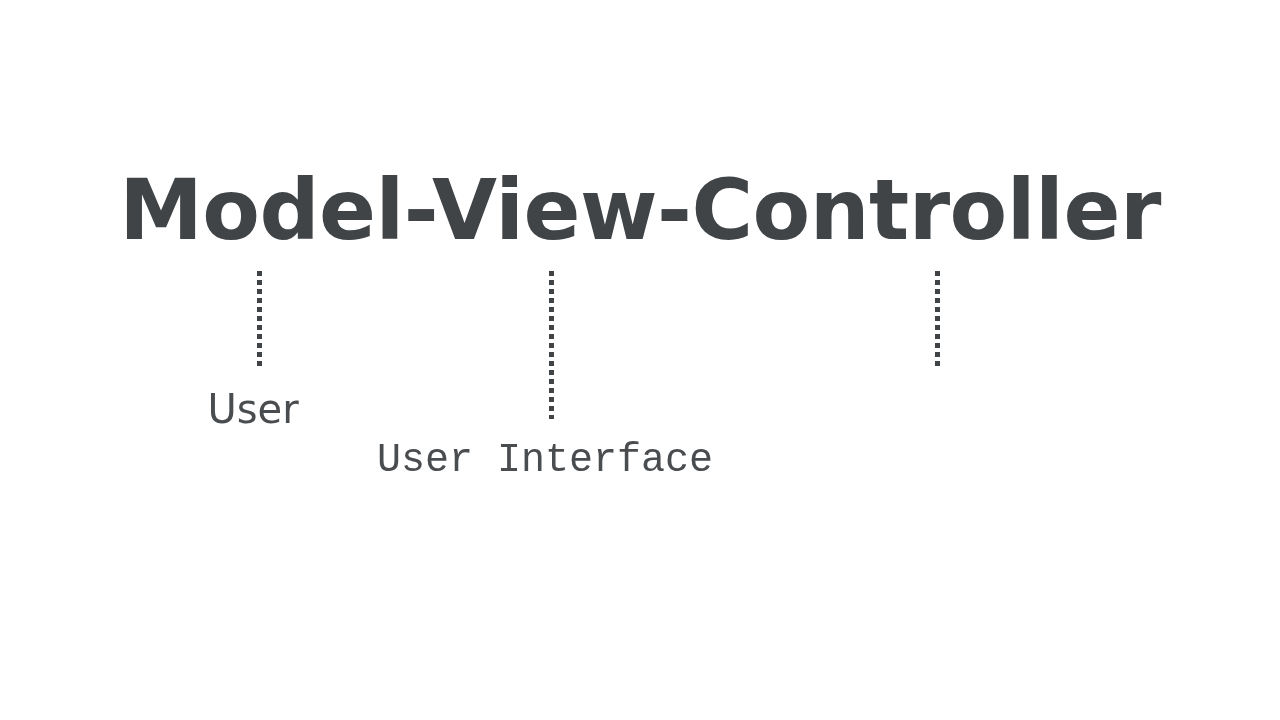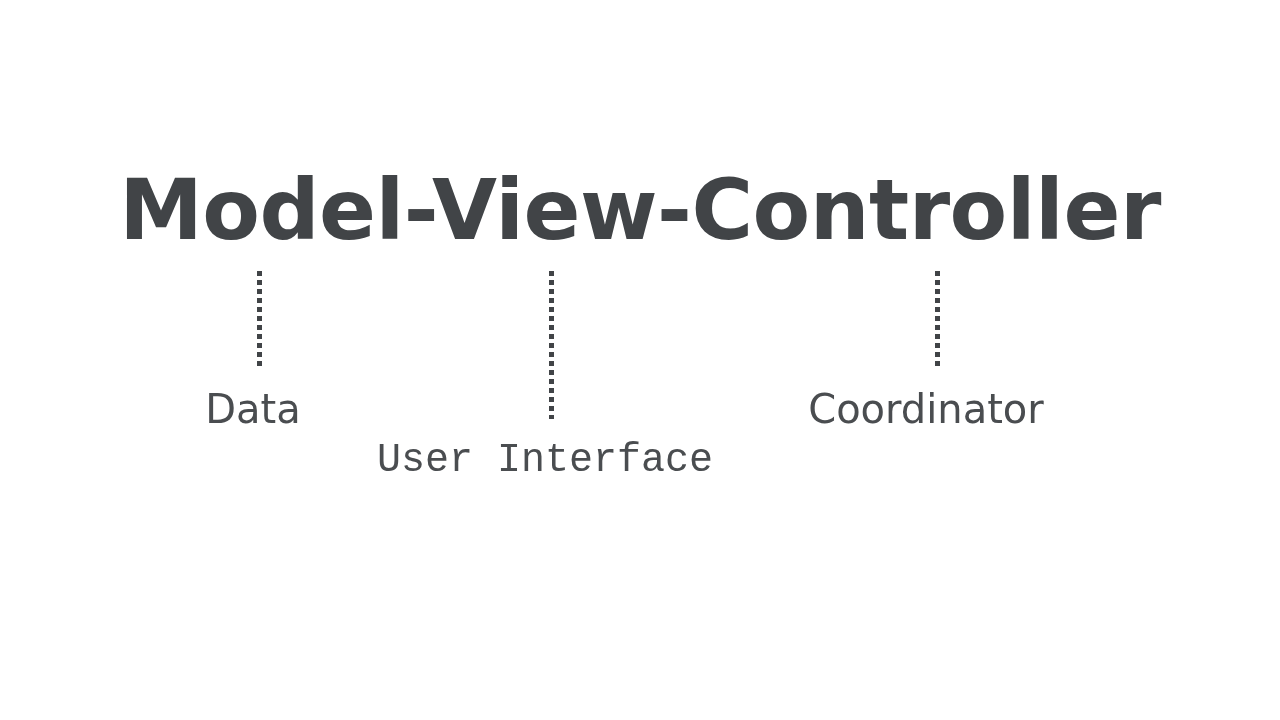--- a/index.html
+++ b/index.html
@@ -74,17 +74,16 @@
 <body>
 
 <div class="slide">
 
   <div class="title">Model-View-Controller</div>
 
   <div class="connector connector-model"></div>
   <div class="connector connector-view"></div>
   <div class="connector connector-controller"></div>
 
-  <div class="caption caption-data">Data</div>
+  <div class="caption caption-data">User</div>
   <div class="caption caption-ui">User Interface</div>
-  <div class="caption caption-coordinator">Coordinator</div>
 
 </div>
 
 </body></html>

